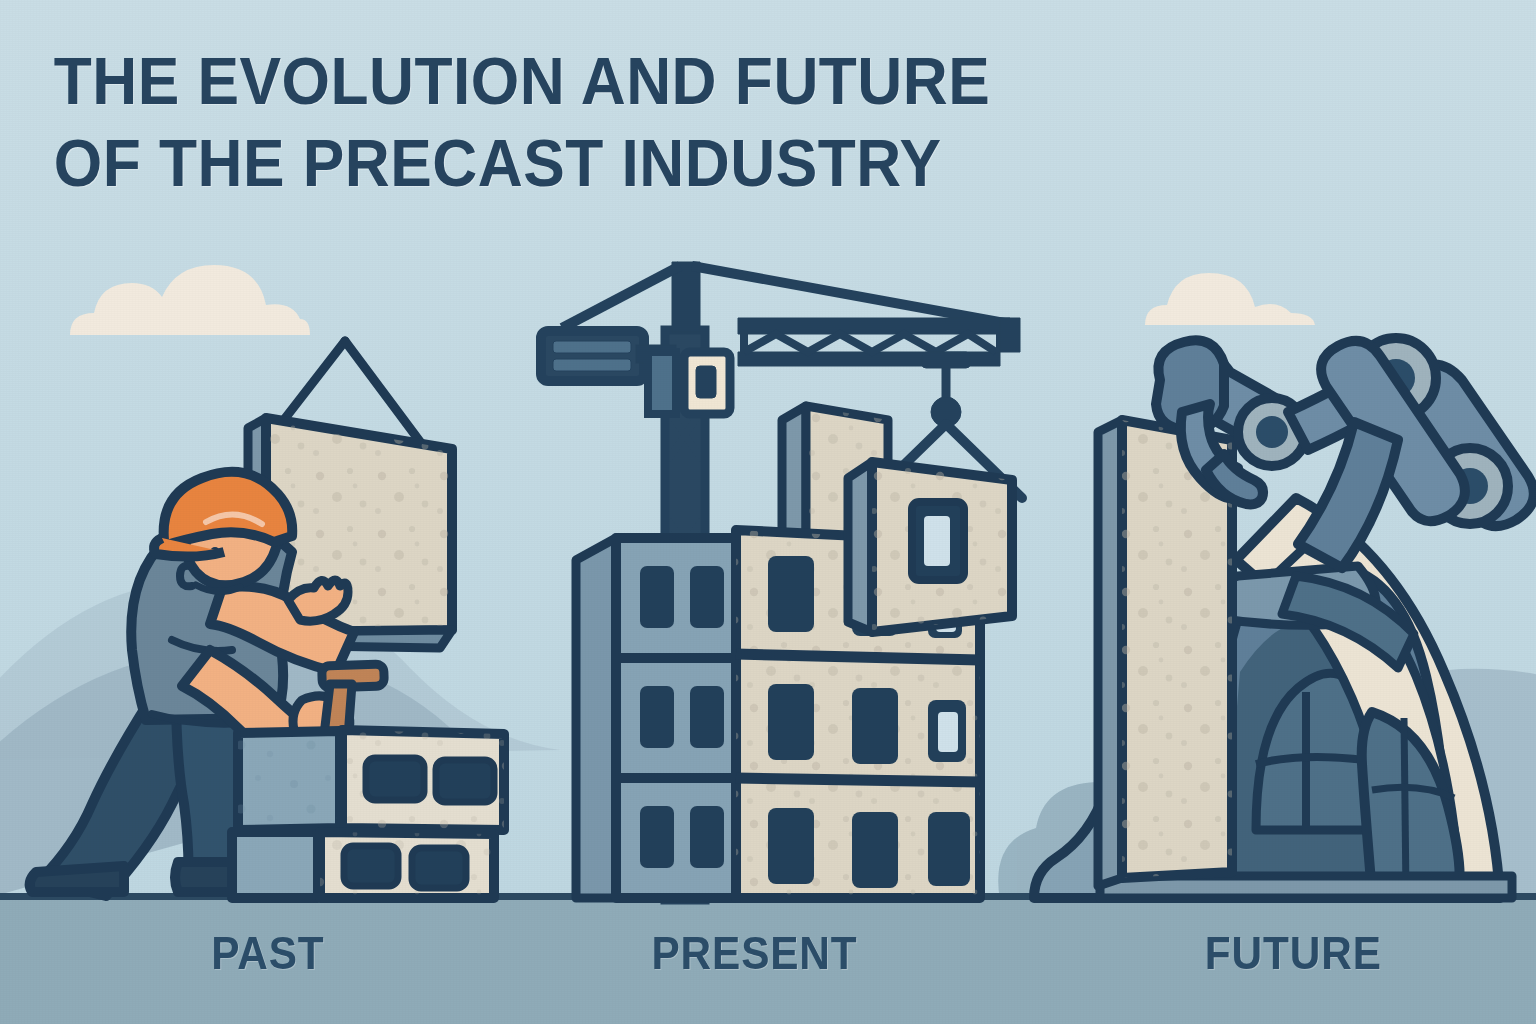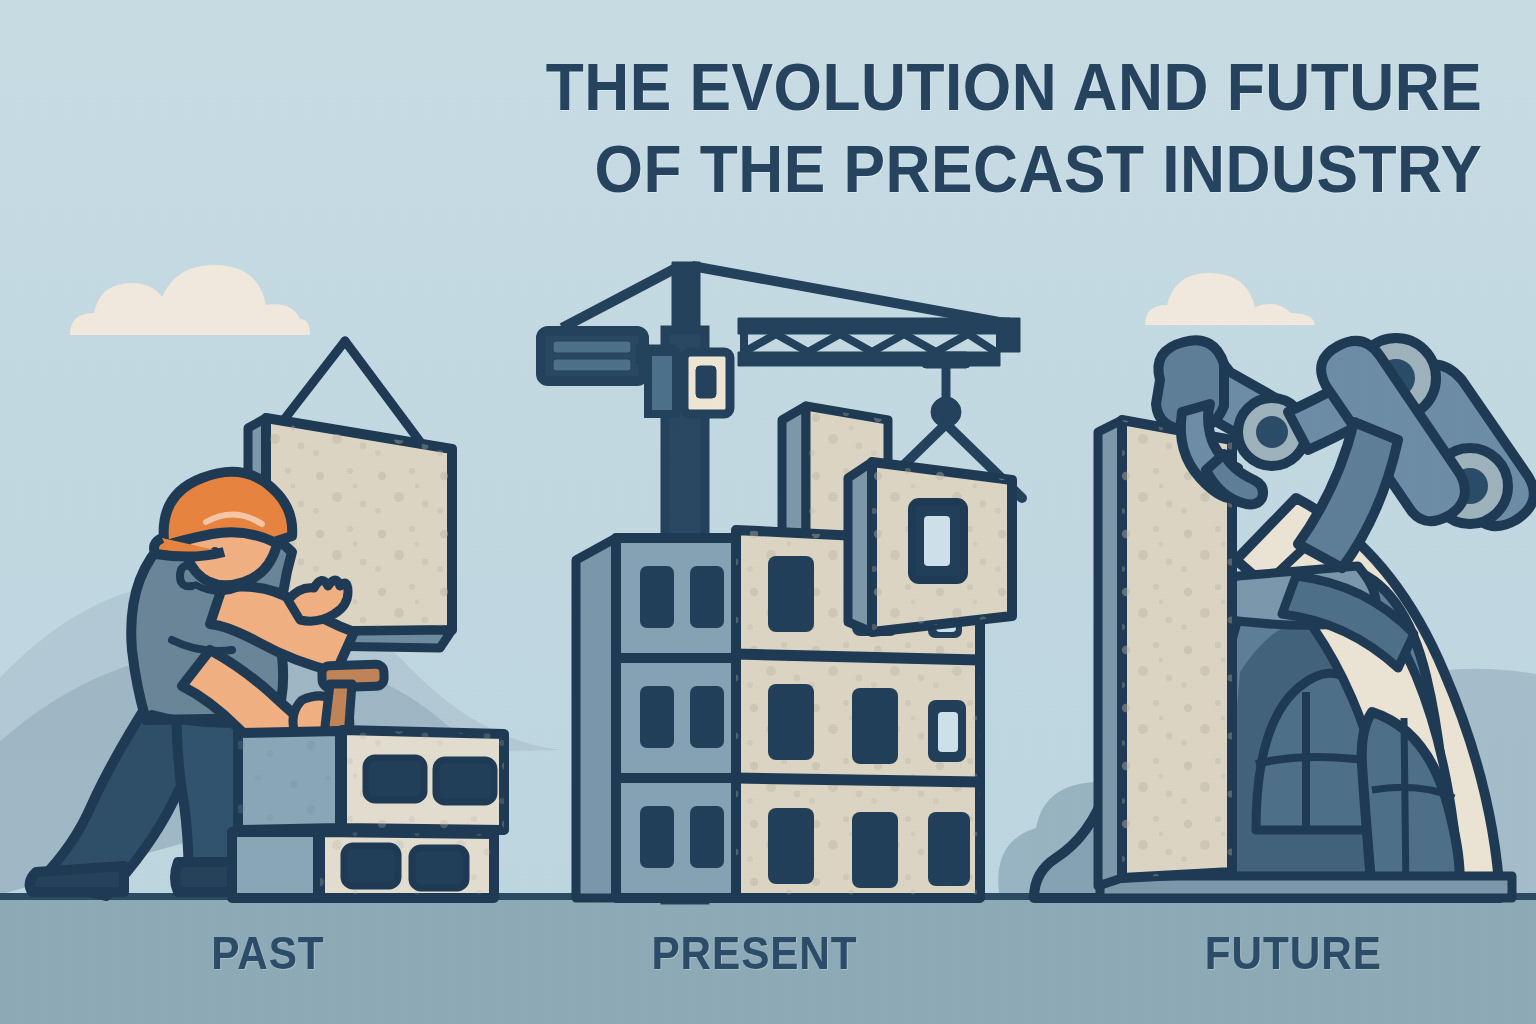--- a/index.html
+++ b/index.html
@@ -11,23 +11,23 @@
   #stage {
     position:relative;
     width:1536px; height:1024px;
     background:#c5dae3;
     overflow:hidden;
   }
   #art { position:absolute; left:0; top:0; width:1536px; height:1024px; }
 
   .title-block {
     position:absolute;
-    left:0; top:46px;
+    left:0; top:40px;
     width:1536px;
-    text-align:right;
+    text-align:left;
     pointer-events:none;
   }
   .title-line {
     display:block;
     font-family:"Liberation Sans", sans-serif;
     font-weight:bold;
     font-size:67px;
     line-height:82px;
     letter-spacing:0.5px;
     color:#26445f;

